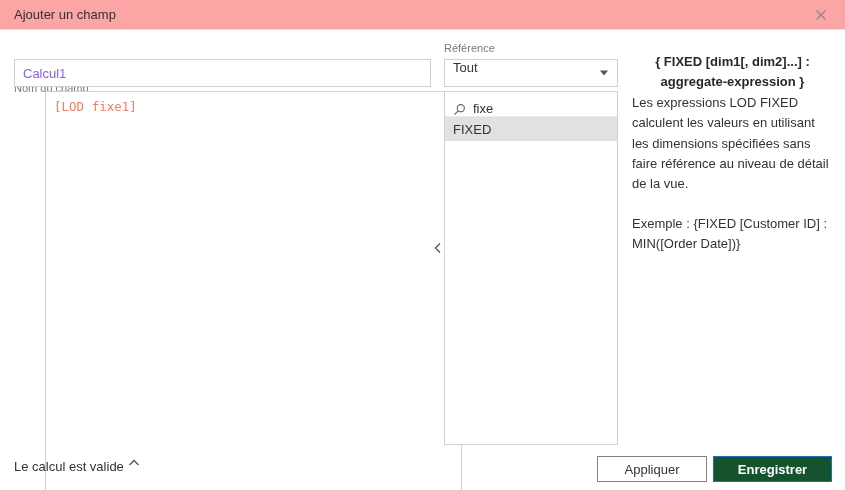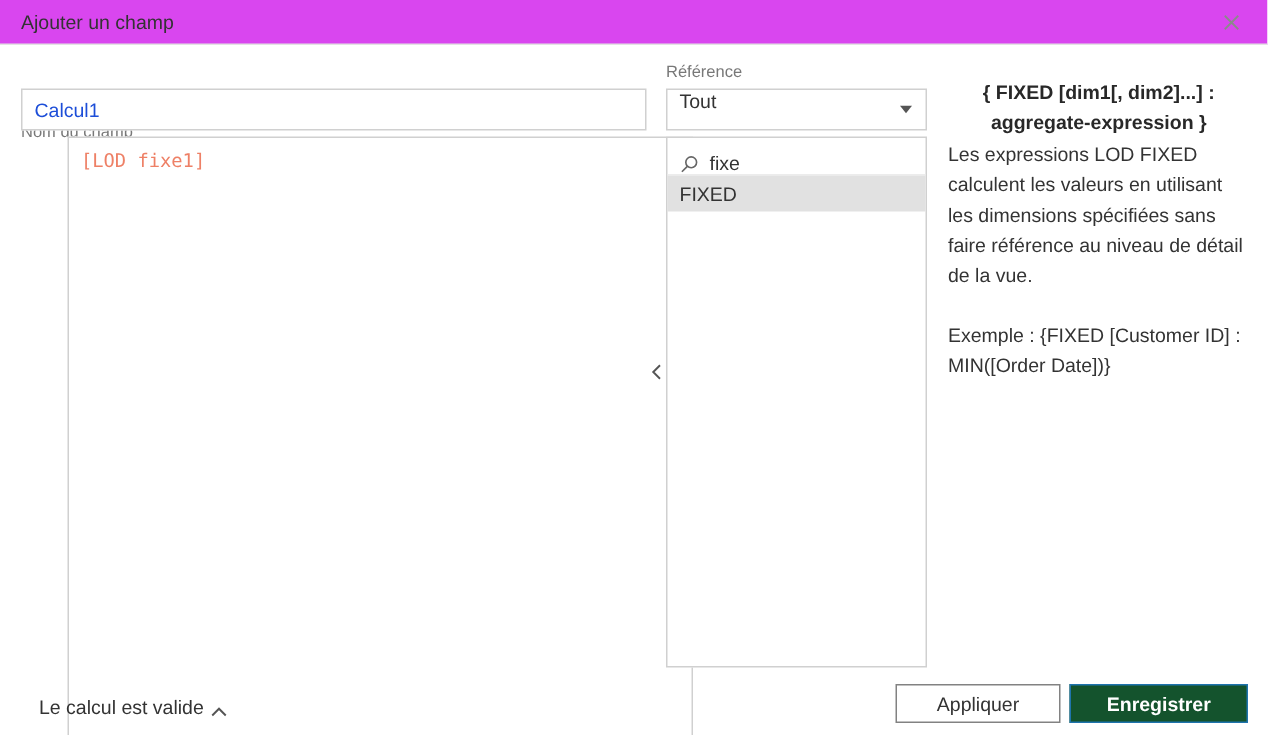--- a/index.html
+++ b/index.html
@@ -9,41 +9,41 @@
     background: #ffffff;
     color: #333333;
     position: relative;
     overflow: hidden;
   }
   .dialog { position: absolute; inset: 0; background: #ffffff; }
 
   
   .titlebar {
     position: absolute; left: 0; top: 0; width: 845px; height: 30px;
-    background: #d946ef; border-bottom: 1px solid #e3e3e3;
+    background: #fca5a5; border-bottom: 1px solid #e3e3e3;
     display: flex; align-items: center;
   }
   .titlebar .title { margin-left: 14px; font-size: 13px; color: #333; }
   .close-btn {
     position: absolute; right: 12px; top: 0; width: 24px; height: 30px;
     display: flex; align-items: center; justify-content: center;
     color: #8a8a8a; font-size: 15px; cursor: pointer;
   }
 
   
   .field-label {
     position: absolute; font-size: 11px; color: #787878;
   }
   .lbl-name { left: 14px; top: 42px; margin-top: 40px; }
   .lbl-ref  { left: 444px; top: 42px; }
 
   
   .name-input {
     position: absolute; left: 14px; top: 59px; width: 417px; height: 28px;
-    border: 1px solid #d0d0d0; background: #fff; color: #1d4ed8;
+    border: 1px solid #d0d0d0; background: #fff; color: #8b5cf6;
     font-family: "Liberation Sans", sans-serif; font-size: 13px;
     padding: 0 8px; outline: none;
   }
 
   
   .code-editor {
     position: absolute; left: 14px; top: 91px; width: 417px; height: 416px;
     border: 1px solid #d0d0d0; background: #fff;
     padding: 6px 8px;
     font-family: "DejaVu Sans Mono", "Liberation Mono", monospace;
@@ -98,22 +98,22 @@
   
   .help-panel {
     position: absolute; left: 632px; top: 52px; width: 201px;
     font-size: 13px; line-height: 1.55; color: #333;
   }
   .help-syntax { font-weight: bold; color: #282828; margin-bottom: 1px; text-align: center; }
   .help-desc { margin-bottom: 20px; }
 
   
   .status-line {
-    position: absolute; left: 26px; top: 459px; height: 20px;
-    display: flex; align-items: flex-end; gap: 4px;
+    position: absolute; left: 14px; top: 459px; height: 20px;
+    display: flex; align-items: flex-start; gap: 4px;
     font-size: 13px; color: #333; cursor: pointer;
   }
   .btn {
     position: absolute; top: 456px; height: 26px;
     display: flex; align-items: center; justify-content: center;
     font-family: "Liberation Sans", sans-serif; font-size: 13px;
     cursor: pointer;
   }
   .btn-apply {
     left: 597px; width: 110px;

